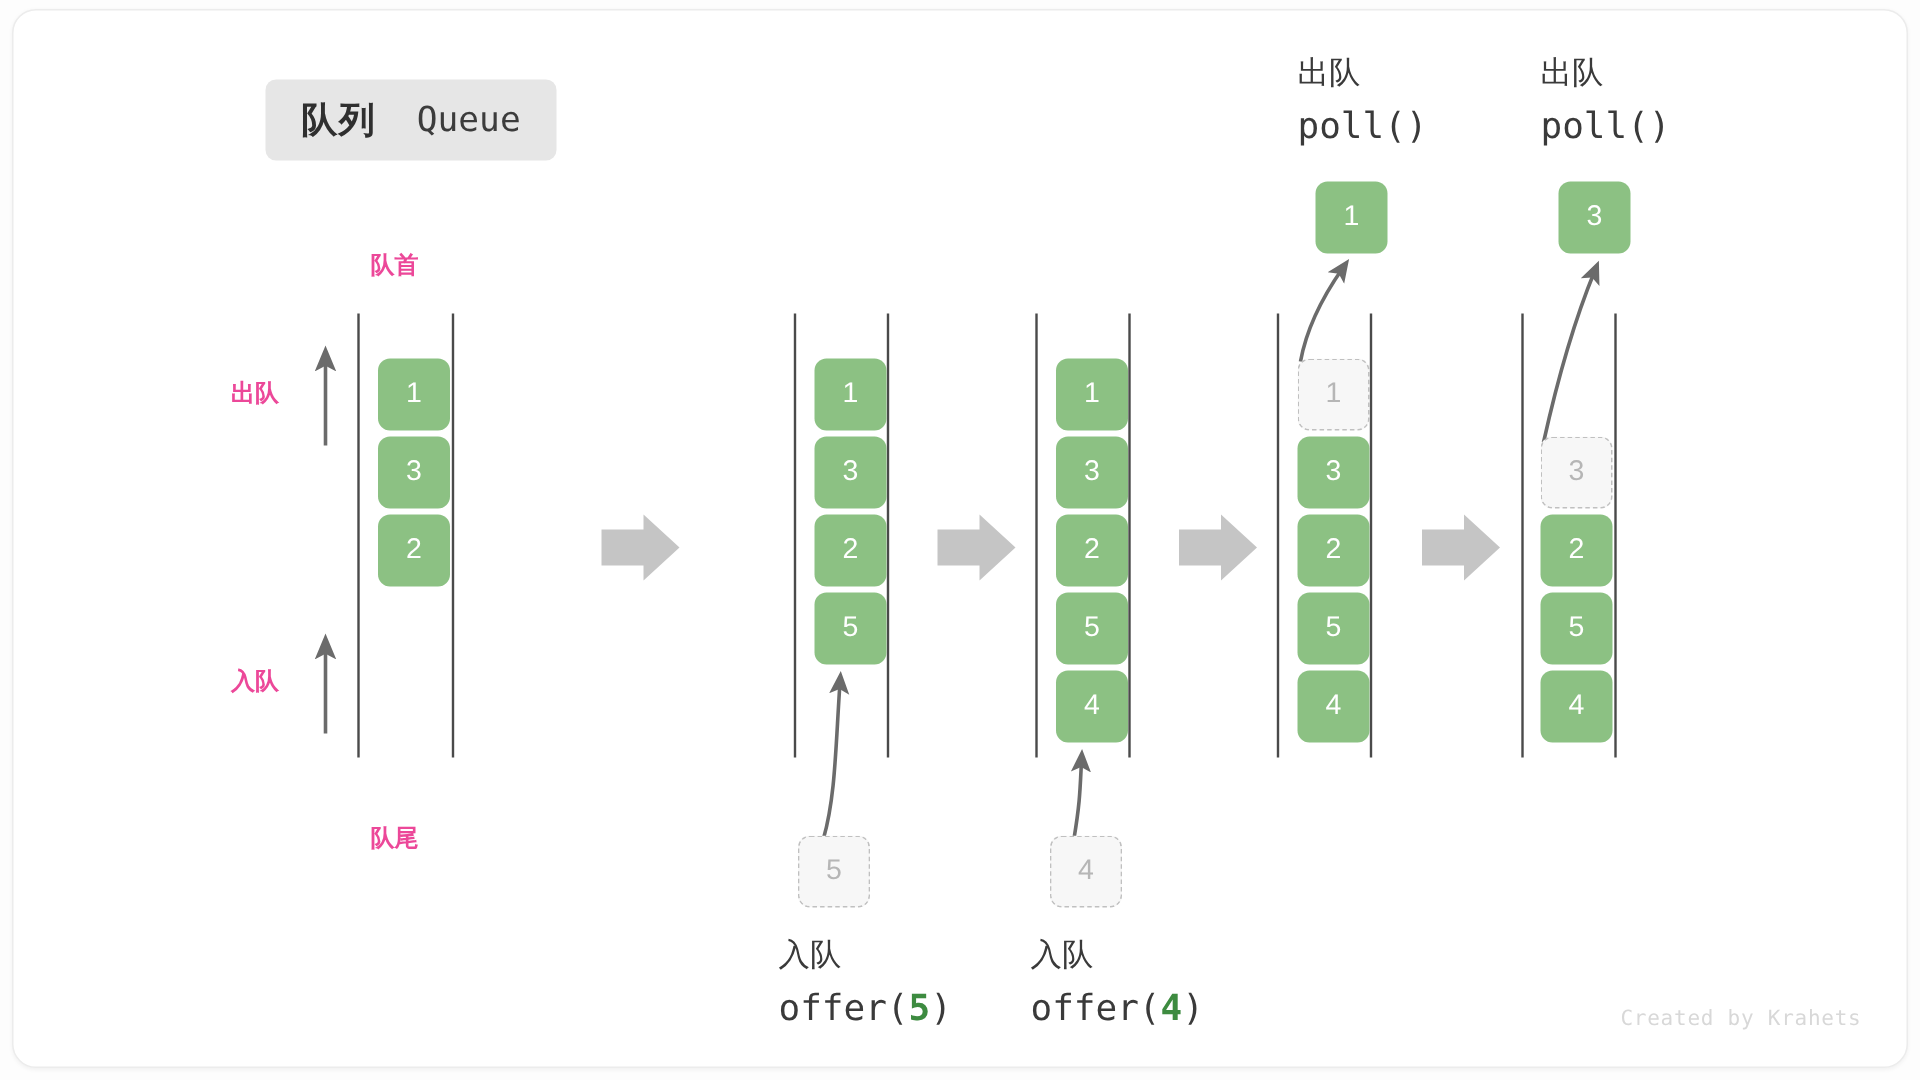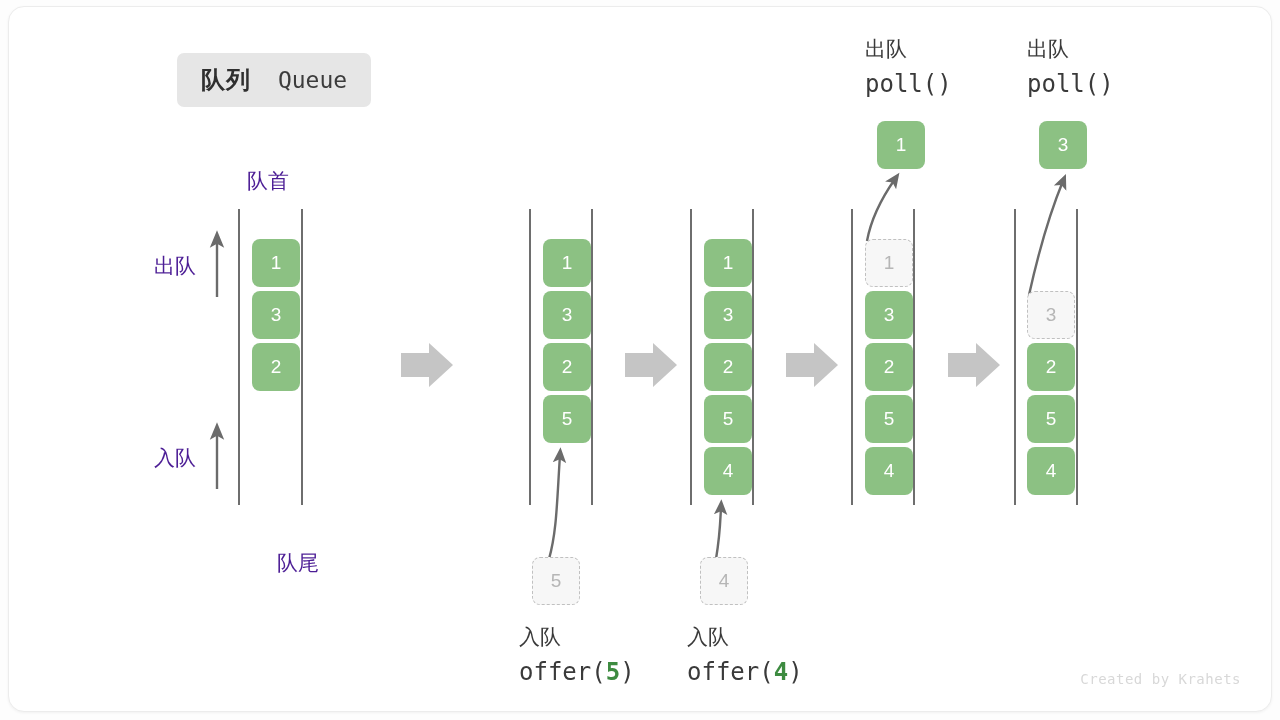--- a/index.html
+++ b/index.html
@@ -46,23 +46,23 @@
   }
   #title-badge .en {
     font-family: "DejaVu Sans Mono", "Liberation Mono", monospace;
     font-size: 23px;
     color: #3c3c3c;
     margin-left: 27px;
   }
 
   
   .cjk-bold {
-    font-size: 21px;
-    font-weight: normal;
-    color: #4c1d95;
+    font-size: 16px;
+    font-weight: bold;
+    color: #ec4899;
     white-space: nowrap;
   }
   .op-label {
     white-space: nowrap;
     text-align: left;
   }
   .op-label .cn {
     display: block;
     font-size: 21px;
     color: #3a3a3a;
@@ -117,21 +117,21 @@
 <body>
 
 <div id="card">
 
   <div class="abs" id="title-badge">
     <span class="cn">队列</span>
     <span class="en">Queue</span>
   </div>
 
   <div class="abs cjk-bold" style="left:238px; top:160px;">队首</div>
-  <div class="abs cjk-bold" style="left:238px; top:542px;margin-left:30px;">队尾</div>
+  <div class="abs cjk-bold" style="left:238px; top:542px;">队尾</div>
 
   <div class="abs cjk-bold" style="left:145px; top:245px;">出队</div>
   <div class="abs cjk-bold" style="left:145px; top:437px;">入队</div>
 
   <svg class="overlay" viewBox="0 0 1264 706">
     <defs>
       <marker id="ahead" markerWidth="7" markerHeight="7" refX="3.2" refY="3.2" orient="auto" markerUnits="strokeWidth">
         <path d="M0,0.4 L6.4,3.2 L0,6 L1.4,3.2 Z" fill="#6b6b6b"></path>
       </marker>
       <marker id="ahead-thin" markerWidth="8" markerHeight="8" refX="3.6" refY="3.6" orient="auto" markerUnits="strokeWidth">

